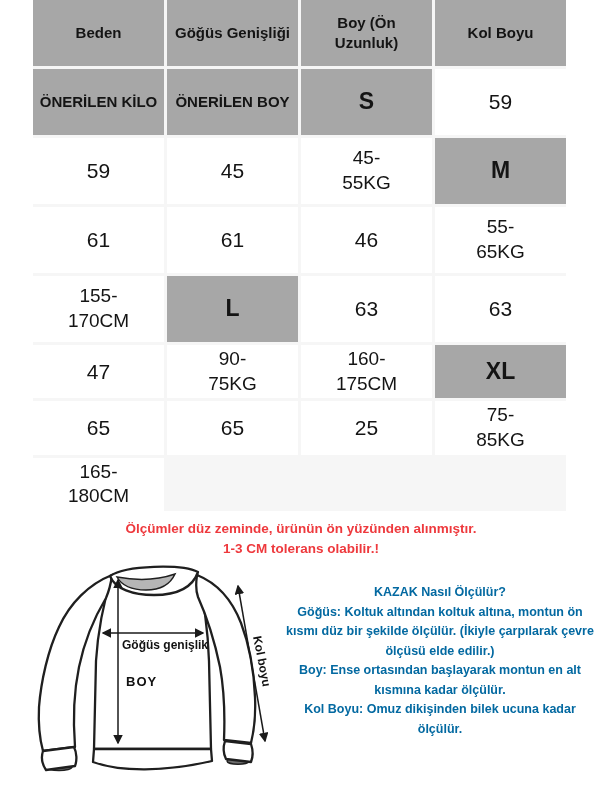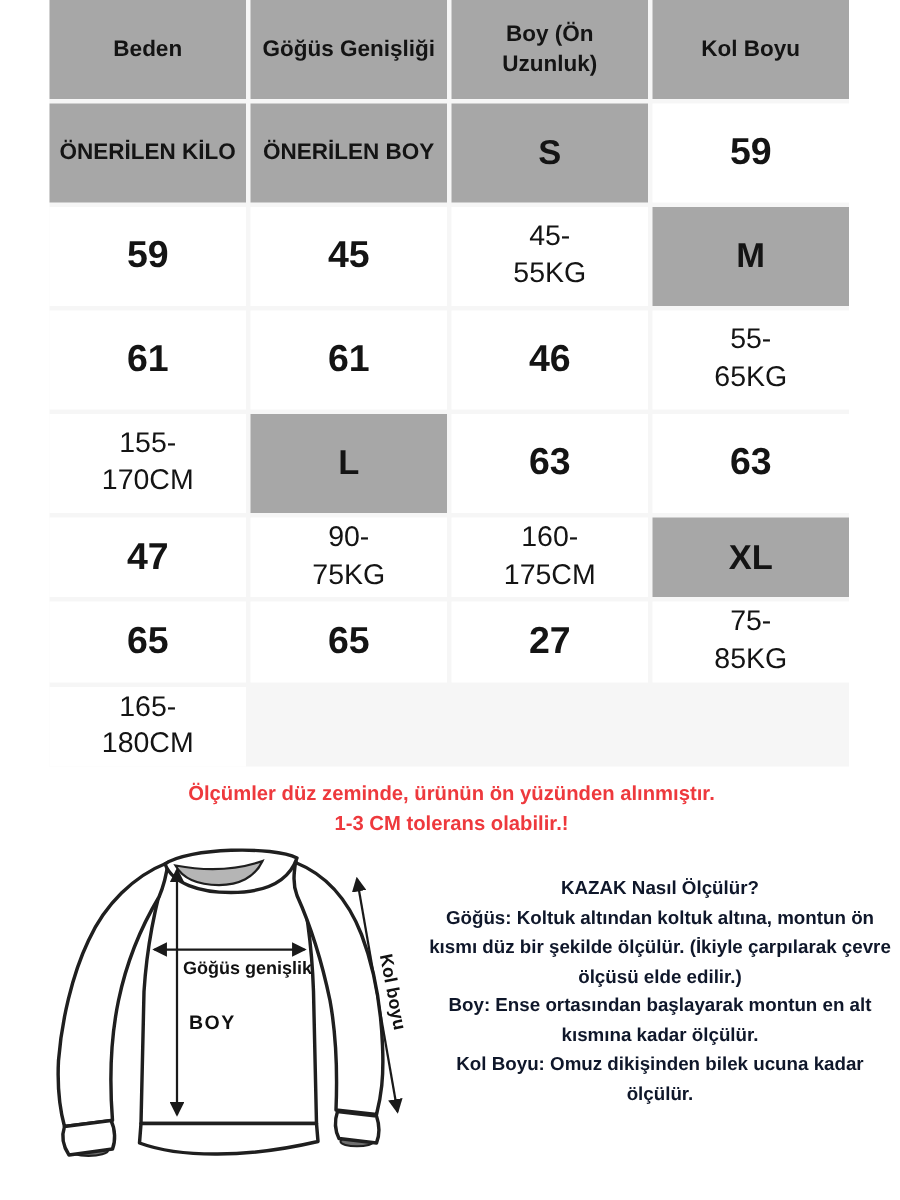--- a/index.html
+++ b/index.html
@@ -16,37 +16,37 @@
 
   
   .table-wrap{
     position:absolute;left:33px;top:0;width:533px;height:511px;
     display:grid;grid-template-columns:repeat(4,1fr);grid-template-rows:repeat(5,1fr);
     gap:3px;background:var(--grid-line);
   }
   .cell{display:flex;align-items:center;justify-content:center;text-align:center;padding:2px 4px;background:#fff;}
   .cell.head{background:var(--header-bg);font-weight:bold;font-size:15px;line-height:1.35;}
   .cell.size{background:var(--header-bg);font-weight:bold;font-size:23px;}
-  .cell.num{font-weight:bold;font-size:25px;}
+  .cell.num{font-weight:normal;font-size:21px;}
   .cell.range{font-weight:normal;font-size:19px;line-height:1.3;white-space:pre-line;}
 
   
   .note{position:absolute;left:1px;top:519px;width:600px;text-align:center;
     color:var(--note-red);font-weight:bold;font-size:13.5px;line-height:1.5;}
 
   
   .diagram{position:absolute;left:15px;top:558px;width:270px;height:230px;text-align:right;}
   .diagram svg{width:100%;height:100%;}
   .sv-line{fill:#fff;stroke:#1f1f1f;stroke-width:2.3;stroke-linejoin:round;stroke-linecap:round;}
   .sv-thin{fill:none;stroke:#1a1a1a;stroke-width:1.5;}
   .sv-label{font-family:"Liberation Sans","DejaVu Sans",sans-serif;font-weight:bold;fill:#111;}
 
   
   .instructions{position:absolute;left:283px;top:583px;width:314px;text-align:center;
-    font-weight:bold;font-size:12.5px;line-height:1.56;color:#0f172a;}
+    font-weight:bold;font-size:12.5px;line-height:1.56;color:#0369a1;}
   .instructions p{margin:0;}
 </style>
 </head>
 <body>
 
 <div class="page">
 
   <div class="table-wrap" id="size-grid">
       <div class="cell head">Beden</div>
       <div class="cell head">Göğüs Genişliği</div>
@@ -72,21 +72,21 @@
       <div class="cell num">63</div>
       <div class="cell num">63</div>
       <div class="cell num">47</div>
       <div class="cell range">90-
 75KG</div>
       <div class="cell range">160-
 175CM</div>
       <div class="cell size">XL</div>
       <div class="cell num">65</div>
       <div class="cell num">65</div>
-      <div class="cell num">27</div>
+      <div class="cell num">25</div>
       <div class="cell range">75-
 85KG</div>
       <div class="cell range">165-
 180CM</div>
     </div>
 
   <div class="note">
     <div>Ölçümler düz zeminde, ürünün ön yüzünden alınmıştır.</div>
     <div>1-3 CM tolerans olabilir.!</div>
   </div>

